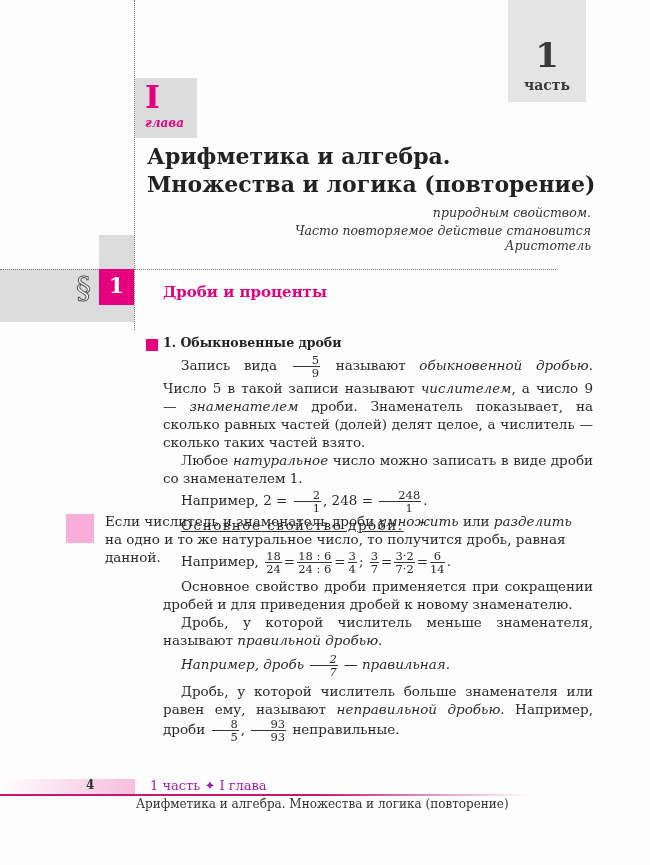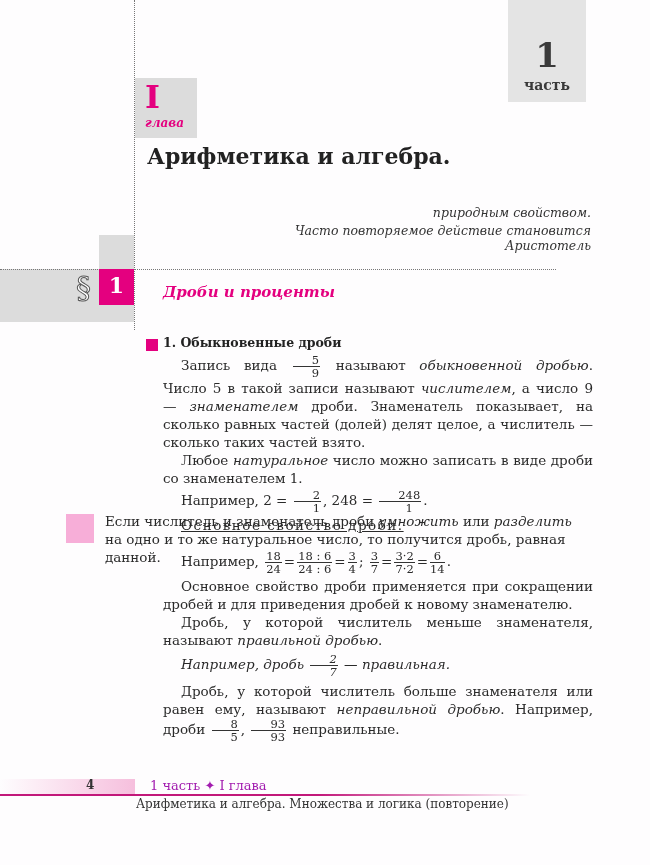--- a/index.html
+++ b/index.html
@@ -23,21 +23,21 @@
   .ch-label { left:145px; top:116px; font-size:12px; font-style:italic; font-weight:bold; color:#e4007f; }
   .title { left:147px; top:142px; font-size:22px; font-weight:bold; color:#222; line-height:28px; }
   .quote { right:59px; top:204px; text-align:right; font-style:italic; font-size:12.5px; line-height:18px; color:#333; }
   .author { right:59px; top:238px; text-align:right; font-style:italic; font-size:12.5px; color:#333; }
   
   .sec-up { left:99px; top:235px; width:35px; height:34px; background:#dcdcdc; }
   .sec-band { left:0; top:269px; width:134px; height:53px; background:#dcdcdc; }
   .sec-pink { left:99px; top:269px; width:35px; height:36px; background:#e4007f; }
   .sec-num { left:99px; top:272px; width:35px; text-align:center; color:#fff; font-size:22px; font-weight:bold; }
   .sec-sign { left:76px; top:270px; font-size:30px; color:#fff; -webkit-text-stroke:1px #555; line-height:1.2; }
-  .sec-title { left:163px; top:283px; font-size:15px; font-weight:bold; color:#e4007f;font-style:italic; }
+  .sec-title { left:163px; top:283px; font-size:15px; font-weight:bold; color:#e4007f; }
   .sub-mark { left:146px; top:339px; width:12px; height:12px; background:#e4007f; }
   .sub-title { left:163px; top:335px; font-size:12.5px; font-weight:bold; color:#222; }
   .text { left:163px; width:430px; font-size:13.5px; line-height:18px; color:#2a2a2a; }
   .p { margin:0; text-align:justify; }
   .ind { text-indent:18px; }
   .frac { display:inline-block; vertical-align:middle; text-align:center; font-size:11.5px; line-height:12px; margin:0 2px; }
   .frac .n { display:block; border-bottom:1px solid #333; padding:0 1px; }
   .frac .d { display:block; }
   .spaced { letter-spacing:1.5px; }
   .rule-mark { left:66px; top:514px; width:28px; height:29px; background:#f7aed8; }
@@ -56,20 +56,21 @@
 <div class="abs part-num">1</div>
 <div class="abs part-label">часть</div>
 
 <div class="abs vguide"></div>
 <div class="abs ch-box"></div>
 <div class="abs ch-num">I</div>
 <div class="abs ch-label">глава</div>
 
 <div class="abs title">
   <div>Арифметика и алгебра.</div>
+  <div>Множества и логика (повторение)</div>
 </div>
 
 <div class="abs quote">
   <div>природным свойством.</div>
   <div>Часто повторяемое действие становится</div>
 </div>
 <div class="abs author">Аристотель</div>
 
 <div class="abs sec-up"></div>
 <div class="abs sec-band"></div>

